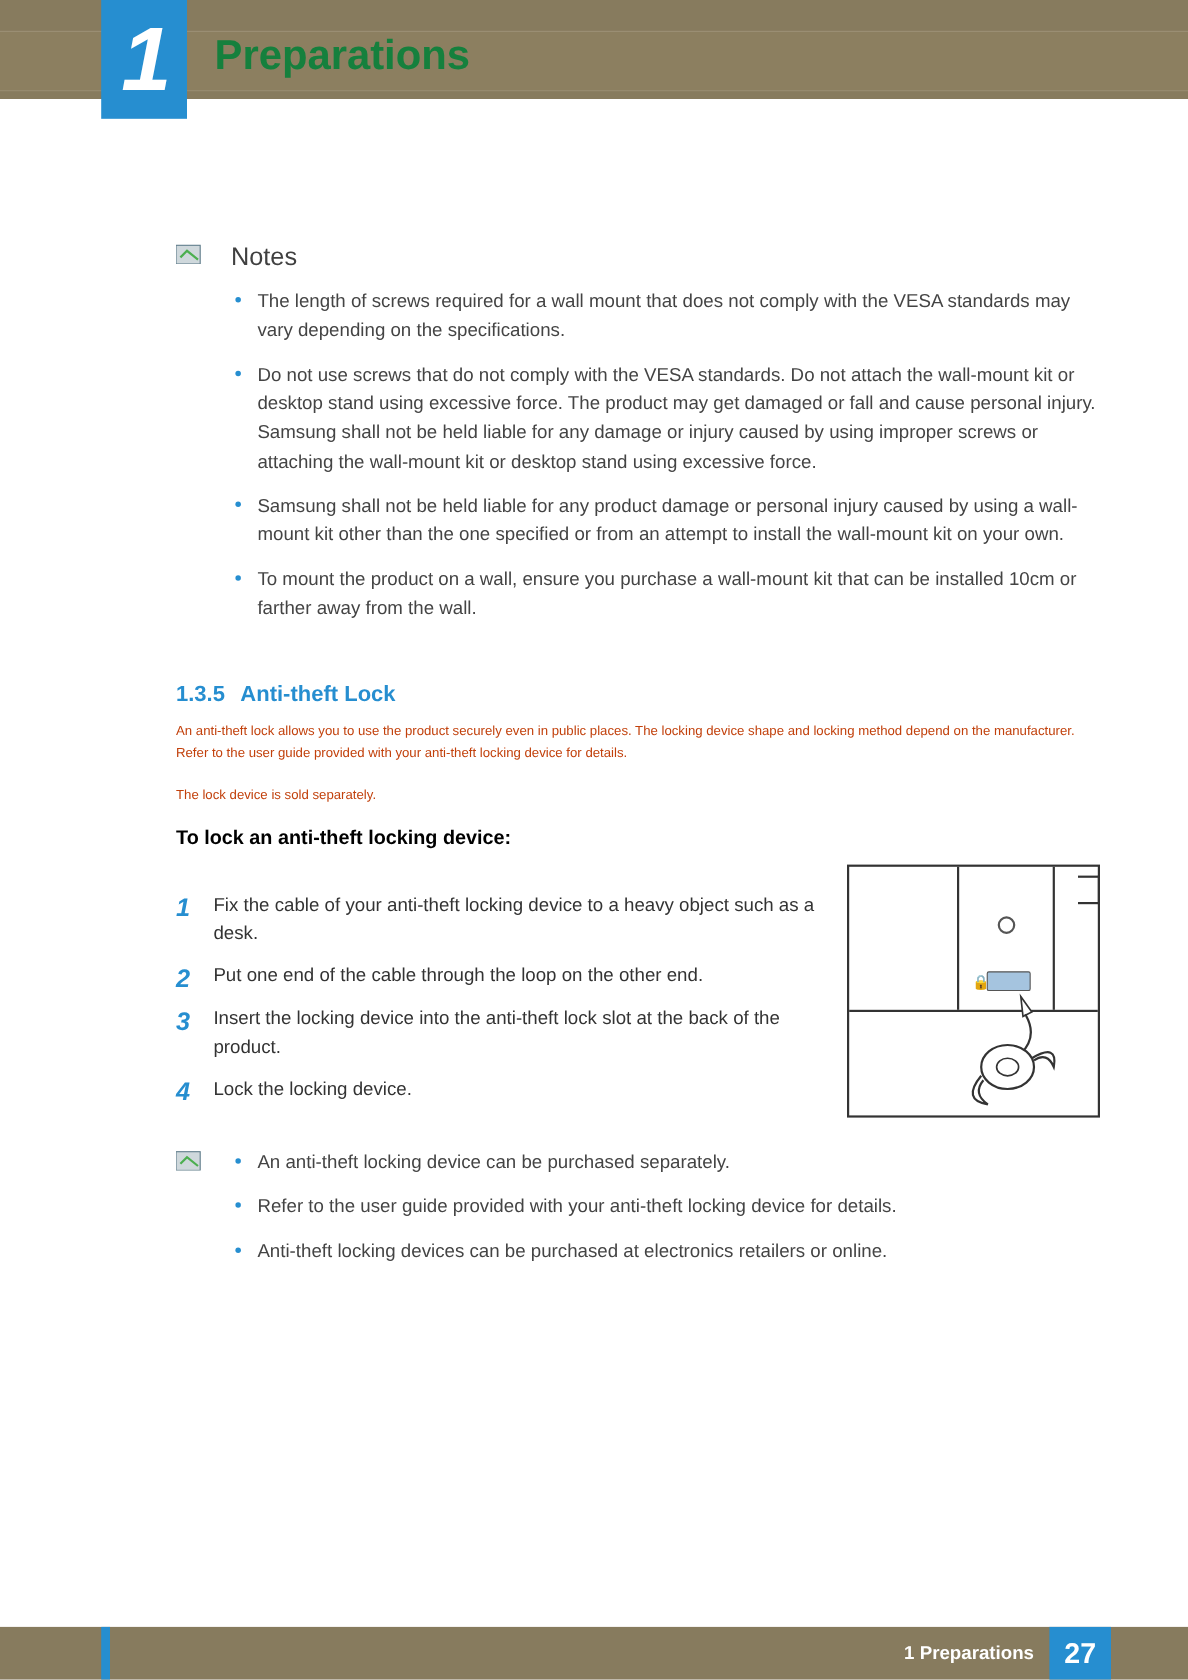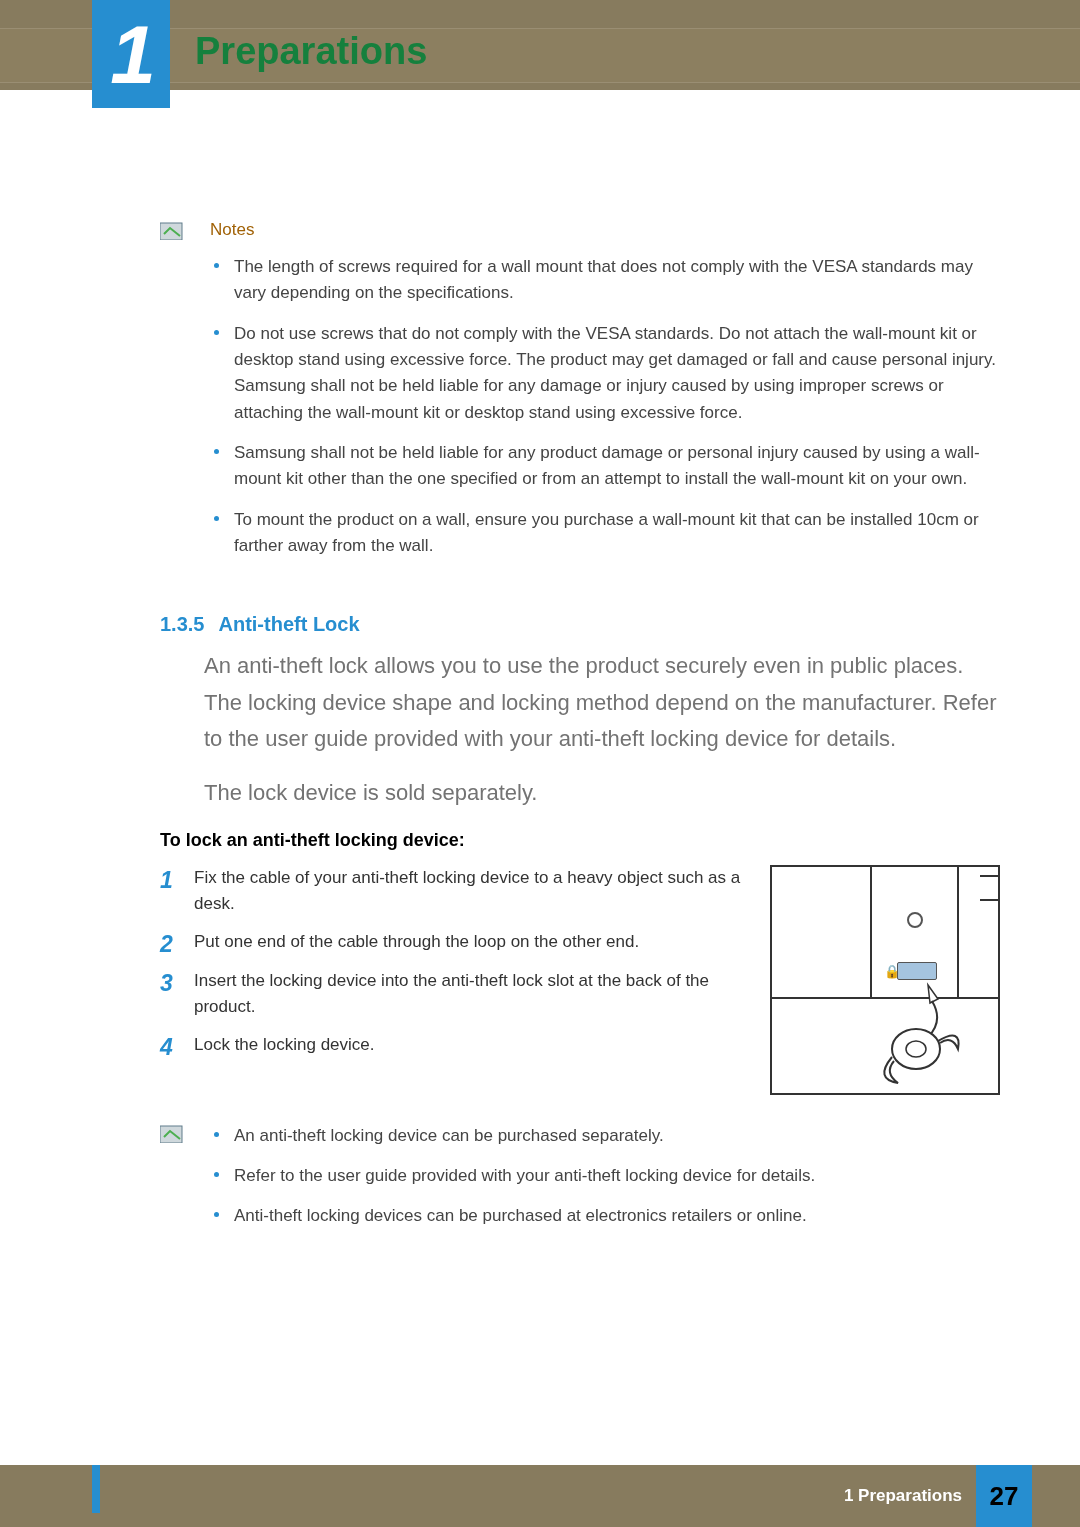--- a/index.html
+++ b/index.html
@@ -61,22 +61,22 @@
     display: flex;
     margin-bottom: 40px;
   }
   .note-icon {
     flex: 0 0 38px;
     margin-right: 12px;
   }
   .note-icon svg { width: 26px; height: 20px; }
   .notes-body { flex: 1; }
   .notes-label {
-    font-size: 17px;
-    color: #a16207;
+    font-size: 23px;
+    color: #404040;
     margin-bottom: 14px;
   }
   ul.bullets {
     list-style: none;
     padding-left: 24px;
   }
   ul.bullets li {
     position: relative;
     font-size: 17px;
     line-height: 1.55;
@@ -94,36 +94,36 @@
     border-radius: 50%;
   }
   .section-heading {
     font-size: 20px;
     font-weight: bold;
     color: #268ed0;
     margin-bottom: 12px;
   }
   .section-heading .num { margin-right: 14px; }
   .body-text {
-    font-size: 22px;
+    font-size: 12px;
     line-height: 1.65;
-    color: #737373;
+    color: #c2410c;
     margin-bottom: 18px;
-    margin-left: 44px;
   }
   .sub-heading {
     font-size: 18px;
     font-weight: bold;
     color: #000000;
     margin-bottom: 14px;
   }
   .steps-wrap {
     display: flex;
     gap: 22px;
     margin-bottom: 28px;
+    align-items: flex-end;
   }
   .steps-col { flex: 1; }
   ol.steps {
     list-style: none;
     counter-reset: step;
   }
   ol.steps li {
     counter-increment: step;
     position: relative;
     padding-left: 34px;
@@ -147,21 +147,21 @@
     height: 230px;
     border: 2px solid #333;
     position: relative;
     background: #fff;
   }
   .horiz { position:absolute; left:0; right:0; height:2px; background:#333; }
   .vert { position:absolute; top:0; width:2px; background:#333; }
   .footer {
     position: absolute;
     bottom: 0; left: 0; right: 0;
-    height: 62px;
+    height: 48px;
     background: #877b5e;
     display: flex;
     align-items: stretch;
     justify-content: flex-end;
   }
   .footer-accent {
     position: absolute;
     left: 92px; top: 0;
     width: 8px; height: 48px;
     background: #268ed0;
@@ -169,27 +169,27 @@
   .footer-label {
     align-self: center;
     color: #fff;
     font-size: 17px;
     font-weight: bold;
     margin-right: 14px;
   }
   .footer-page {
     width: 56px;
     background: #268ed0;
-    color: #000000;
+    color: #ffffff;
     font-size: 26px;
     font-weight: bold;
     display: flex;
     align-items: center;
     justify-content: center;
-    margin-right: 48px;
+    margin-right: 70px;
   }
   .slot { position:absolute; top:95px; left:125px; width:40px; height:18px; background:#a5c4df; border:1px solid #555; border-radius:2px;}
   .lockicon { position:absolute; top:97px; left:112px; font-size:13px; color:#555;}
   .bracket { position:absolute; top:8px; right:-2px; width:20px; height:26px; border:2px solid #333; border-left:none;}
 </style>
 </head>
 <body>
 
 <div class="header-bar">
   <div class="header-bar-inner"></div>

